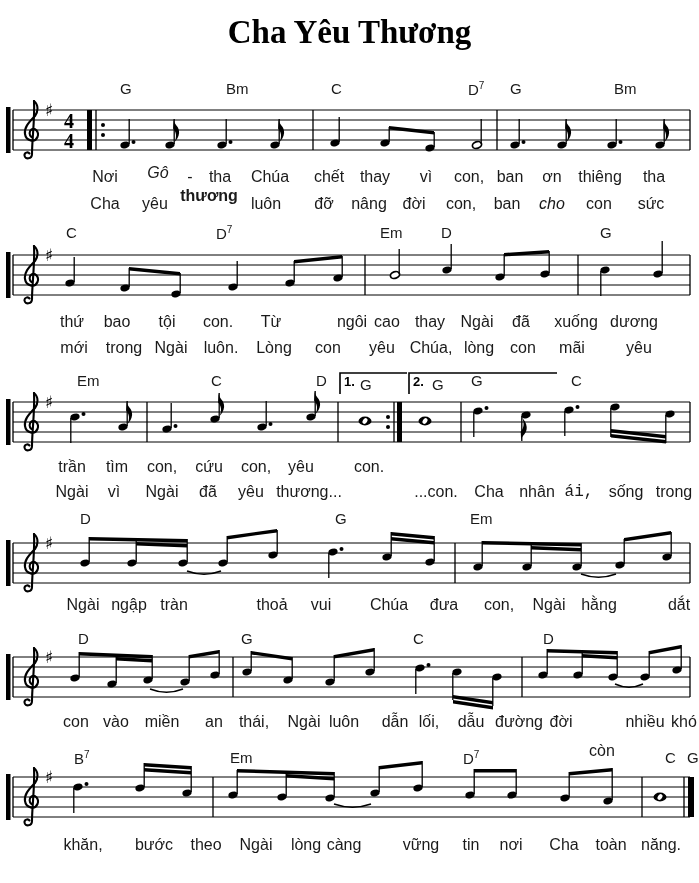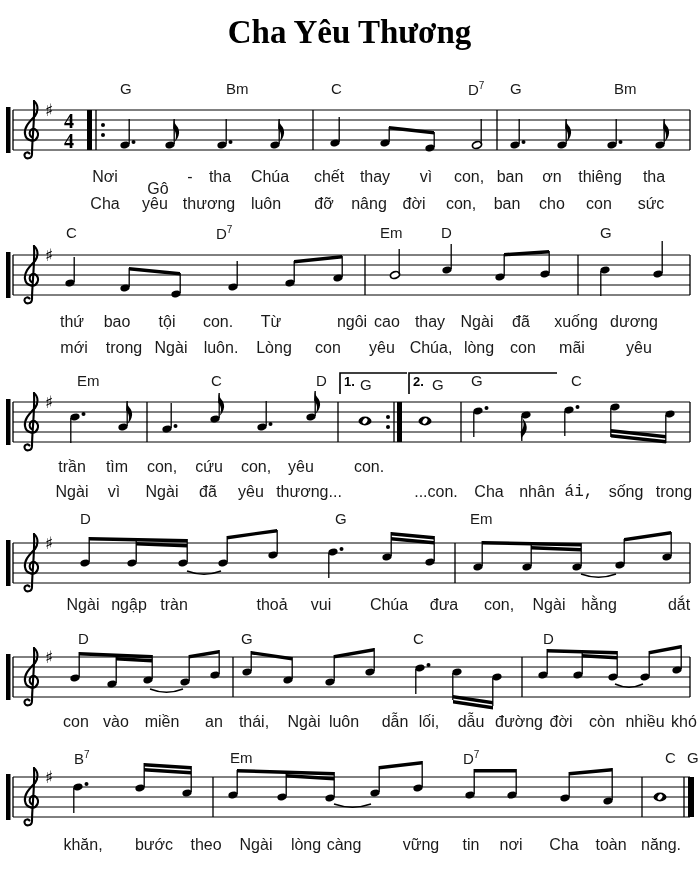--- a/index.html
+++ b/index.html
@@ -367,42 +367,42 @@
       <span class="chord" style="left: 413px; top: 630px;">C</span>
       <span class="chord" style="left: 543px; top: 630px;">D</span>
       <span class="chord" style="left: 74px; top: 749px;">B<sup>7</sup></span>
       <span class="chord" style="left: 230px; top: 749px;">Em</span>
       <span class="chord" style="left: 463px; top: 749px;">D<sup>7</sup></span>
       <span class="chord" style="left: 665px; top: 749px;">C</span>
       <span class="chord" style="left: 687px; top: 749px;">G</span>
     </div>
   <div class="layer">
       <span class="syl" style="left: 105px; top: 168px;">Nơi</span>
-      <span class="syl" style="left: 158px; top: 180px;">Gô</span>
+      <span class="syl" style="left: 158px; top: 164px; font-style: italic;">Gô</span>
       <span class="syl" style="left: 190px; top: 168px;">-</span>
       <span class="syl" style="left: 220px; top: 168px;">tha</span>
       <span class="syl" style="left: 270px; top: 168px;">Chúa</span>
       <span class="syl" style="left: 329px; top: 168px;">chết</span>
       <span class="syl" style="left: 375px; top: 168px;">thay</span>
       <span class="syl" style="left: 426px; top: 168px;">vì</span>
       <span class="syl" style="left: 469px; top: 168px;">con,</span>
       <span class="syl" style="left: 510px; top: 168px;">ban</span>
       <span class="syl" style="left: 552px; top: 168px;">ơn</span>
       <span class="syl" style="left: 600px; top: 168px; text-align: center;">thiêng</span>
       <span class="syl" style="left: 654px; top: 168px;">tha</span>
       <span class="syl" style="left: 105px; top: 195px;">Cha</span>
       <span class="syl" style="left: 155px; top: 195px;">yêu</span>
-      <span class="syl" style="left: 209px; top: 195px;">thương</span>
+      <span class="syl" style="left: 209px; top: 187px; font-weight: bold;">thương</span>
       <span class="syl" style="left: 266px; top: 195px;">luôn</span>
       <span class="syl" style="left: 324px; top: 195px;">đỡ</span>
       <span class="syl" style="left: 369px; top: 195px;">nâng</span>
       <span class="syl" style="left: 414px; top: 195px;">đời</span>
       <span class="syl" style="left: 461px; top: 195px;">con,</span>
       <span class="syl" style="left: 507px; top: 195px;">ban</span>
-      <span class="syl" style="left: 552px; top: 195px;">cho</span>
+      <span class="syl" style="left: 552px; top: 195px; font-style: italic;">cho</span>
       <span class="syl" style="left: 599px; top: 195px;">con</span>
       <span class="syl" style="left: 651px; top: 195px;">sức</span>
       <span class="syl" style="left: 72px; top: 313px;">thứ</span>
       <span class="syl" style="left: 117px; top: 313px;">bao</span>
       <span class="syl" style="left: 167px; top: 313px;">tội</span>
       <span class="syl" style="left: 218px; top: 313px;">con.</span>
       <span class="syl" style="left: 271px; top: 313px;">Từ</span>
       <span class="syl" style="left: 339px; top: 313px; margin-left: 13px;">ngôi</span>
       <span class="syl" style="left: 387px; top: 313px;">cao</span>
       <span class="syl" style="left: 430px; top: 313px;">thay</span>
@@ -457,21 +457,21 @@
       <span class="syl" style="left: 162px; top: 713px;">miền</span>
       <span class="syl" style="left: 214px; top: 713px;">an</span>
       <span class="syl" style="left: 254px; top: 713px;">thái,</span>
       <span class="syl" style="left: 304px; top: 713px;">Ngài</span>
       <span class="syl" style="left: 344px; top: 713px;">luôn</span>
       <span class="syl" style="left: 379px; top: 713px; margin-left: 16px;">dẫn</span>
       <span class="syl" style="left: 429px; top: 713px;">lối,</span>
       <span class="syl" style="left: 471px; top: 713px;">dẫu</span>
       <span class="syl" style="left: 519px; top: 713px;">đường</span>
       <span class="syl" style="left: 561px; top: 713px;">đời</span>
-      <span class="syl" style="left: 602px; top: 713px;">còn</span>
+      <span class="syl" style="left: 602px; top: 742px;">còn</span>
       <span class="syl" style="left: 645px; top: 713px;">nhiều</span>
       <span class="syl" style="left: 684px; top: 713px; text-align: right;">khó</span>
       <span class="syl" style="left: 83px; top: 836px;">khăn,</span>
       <span class="syl" style="left: 154px; top: 836px;">bước</span>
       <span class="syl" style="left: 206px; top: 836px;">theo</span>
       <span class="syl" style="left: 256px; top: 836px;">Ngài</span>
       <span class="syl" style="left: 306px; top: 836px;">lòng</span>
       <span class="syl" style="left: 344px; top: 836px;">càng</span>
       <span class="syl" style="left: 421px; top: 836px;">vững</span>
       <span class="syl" style="left: 471px; top: 836px;">tin</span>

